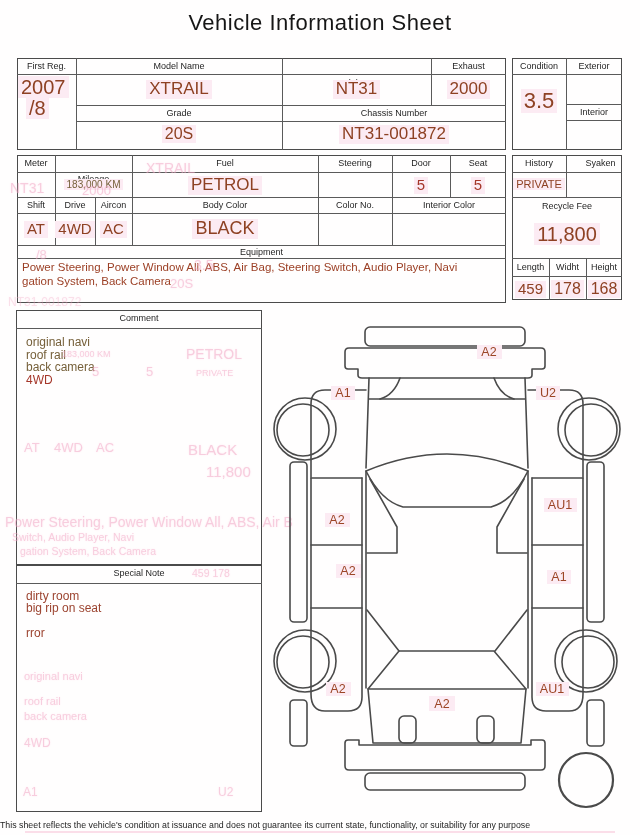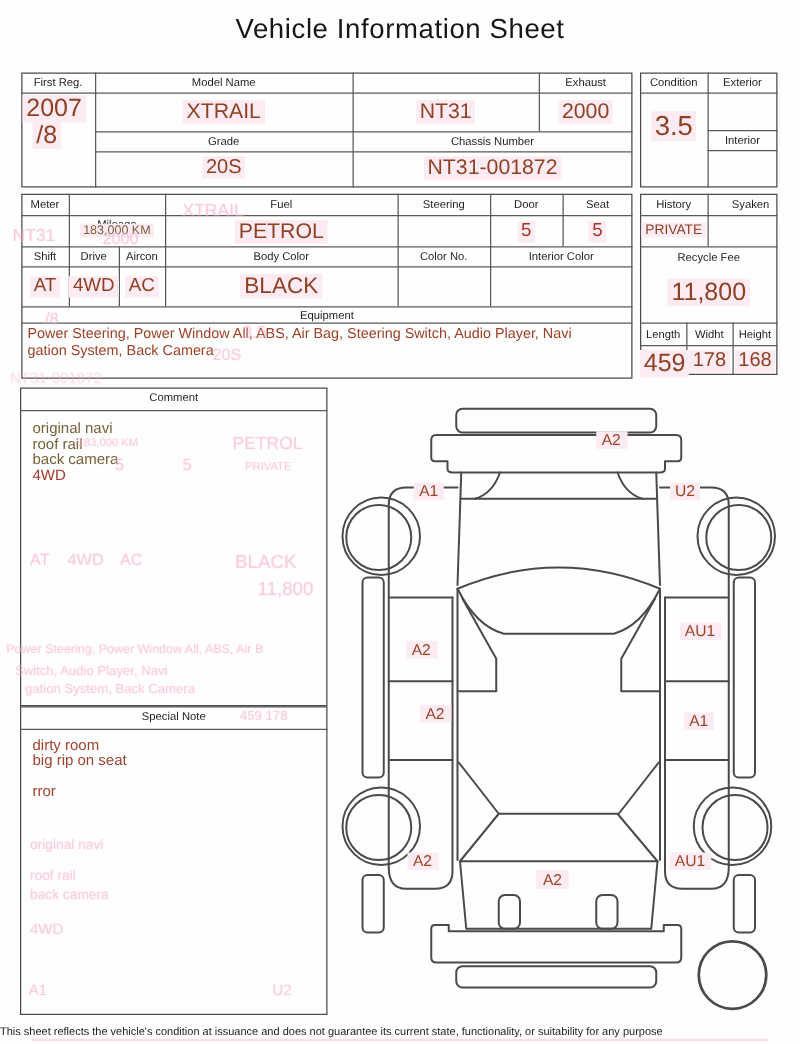--- a/index.html
+++ b/index.html
@@ -112,21 +112,21 @@
   <div class="lv" style="left:586px;top:258px;height:42px;"></div>
 
   <div class="hdr" style="left:512px;top:158px;width:54px;">History</div>
   <div class="hdr" style="left:571px;top:158px;width:59px;">Syaken</div>
   <div class="cell" style="left:512px;top:178px;width:54px;font-size:11px;"><span class="val">PRIVATE</span></div>
   <div class="hdr" style="left:512px;top:201px;width:110px;">Recycle Fee</div>
   <div class="cell" style="left:512px;top:223px;width:110px;font-size:20px;"><span class="val">11,800</span></div>
   <div class="hdr" style="left:512px;top:262px;width:37px;">Length</div>
   <div class="hdr" style="left:549px;top:262px;width:37px;">Widht</div>
   <div class="hdr" style="left:586px;top:262px;width:36px;">Height</div>
-  <div class="cell" style="left:512px;top:280px;width:37px;font-size:20px;"><span class="val">459</span></div>
+  <div class="cell" style="left:512px;top:280px;width:37px;font-size:15px;"><span class="val">459</span></div>
   <div class="cell" style="left:549px;top:280px;width:37px;font-size:16px;"><span class="val">178</span></div>
   <div class="cell" style="left:586px;top:280px;width:36px;font-size:16px;"><span class="val">168</span></div>
 
   <div class="box" style="left:16px;top:310px;width:246px;height:255px;"></div>
   <div class="hdr" style="left:16px;top:313px;width:246px;">Comment</div>
   <div class="lh" style="left:16px;top:328px;width:246px;"></div>
   <div class="note-line olive" style="left:26px;top:335px;">original navi</div>
   <div class="note-line olive" style="left:26px;top:348px;">roof rail</div>
   <div class="note-line olive" style="left:26px;top:360px;">back camera</div>
   <div class="note-line red" style="left:26px;top:373px;">4WD</div>
@@ -148,21 +148,21 @@
   <div class="ghost" style="left:62px;top:349px;font-size:9px;">183,000 KM</div>
   <div class="ghost" style="left:186px;top:346px;font-size:14px;">PETROL</div>
   <div class="ghost" style="left:92px;top:364px;font-size:13px;">5</div>
   <div class="ghost" style="left:146px;top:364px;font-size:13px;">5</div>
   <div class="ghost" style="left:196px;top:368px;font-size:9px;">PRIVATE</div>
   <div class="ghost" style="left:24px;top:440px;font-size:13px;">AT</div>
   <div class="ghost" style="left:54px;top:440px;font-size:13px;">4WD</div>
   <div class="ghost" style="left:96px;top:440px;font-size:13px;">AC</div>
   <div class="ghost" style="left:188px;top:441px;font-size:15px;">BLACK</div>
   <div class="ghost" style="left:206px;top:463px;font-size:15px;">11,800</div>
-  <div class="ghost" style="left:5px;top:514px;font-size:10px;">Power Steering, Power Window  All, ABS, Air B</div>
+  <div class="ghost" style="left:5px;top:514px;font-size:14px;">Power Steering, Power Window  All, ABS, Air B</div>
   <div class="ghost" style="left:12px;top:531px;font-size:10.5px;">Switch, Audio Player, Navi</div>
   <div class="ghost" style="left:20px;top:545px;font-size:10.5px;">gation System, Back Camera</div>
   <div class="ghost" style="left:192px;top:567px;font-size:10.5px;">459  178</div>
   <div class="ghost" style="left:24px;top:670px;font-size:11px;">original navi</div>
   <div class="ghost" style="left:24px;top:695px;font-size:11px;">roof rail</div>
   <div class="ghost" style="left:24px;top:710px;font-size:11px;">back camera</div>
   <div class="ghost" style="left:24px;top:736px;font-size:12px;">4WD</div>
   <div class="ghost" style="left:23px;top:785px;font-size:12px;">A1</div>
   <div class="ghost" style="left:218px;top:785px;font-size:12px;">U2</div>
 

